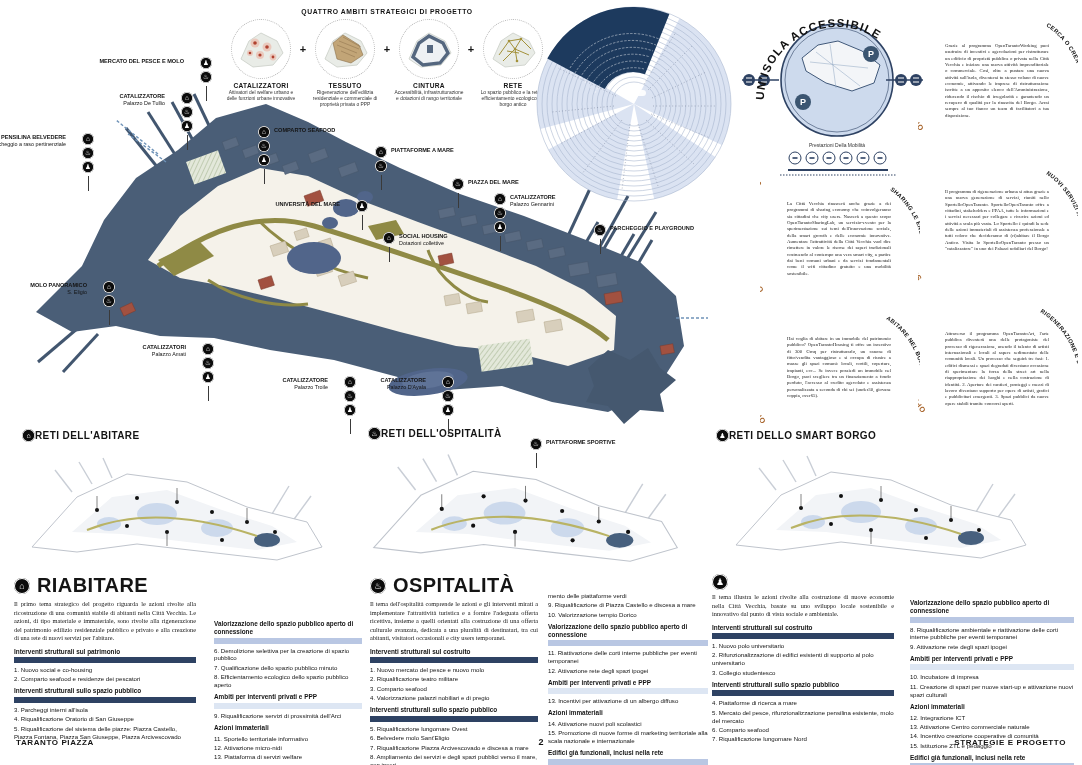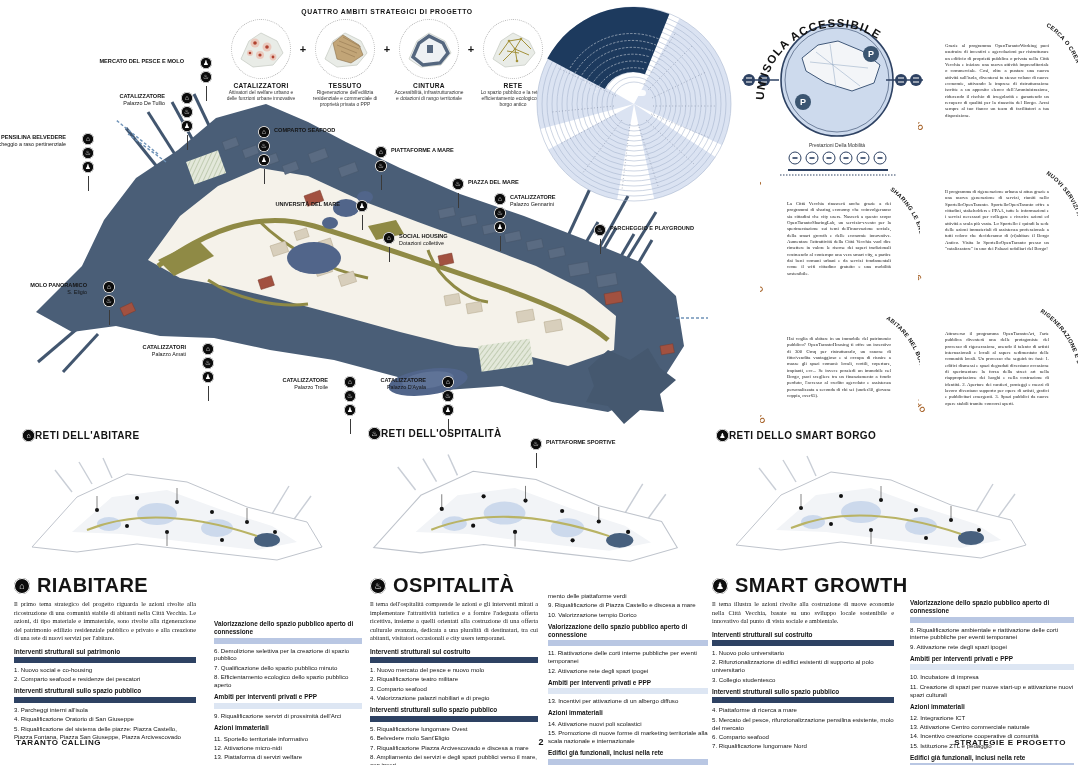--- a/index.html
+++ b/index.html
@@ -698,21 +698,20 @@
         <div class="it">14. Attivazione nuovi poli scolastici</div>
         <div class="it">15. Promozione di nuove forme di marketing territoriale alla scala nazionale e internazionale</div>
       </div>
       <div class="lh-t">Edifici già funzionali, inclusi nella rete</div>
       <div class="lh-bar light"></div>
     </div>
 </div>
 <div id="sec2" class="sec">
   <div class="sec-head">
     <span class="sec-ic">♟</span>
-    <span class="sec-title">SMART GROWTH</span>
   </div>
   <div class="intro">Il tema illustra le azioni rivolte alla costruzione di nuove economie nella Città Vecchia, basate su uno sviluppo locale sostenibile e innovativo dal punto di vista sociale e ambientale.</div>
   <div class="col1">
       <div class="lh-t">Interventi strutturali sul costruito</div>
       <div class="lh-bar dark"></div>
       <div>
         <div class="it">1. Nuovo polo universitario</div>
         <div class="it">2. Rifunzionalizzazione di edifici esistenti di supporto al polo universitario</div>
         <div class="it">3. Collegio studentesco</div>
       </div>
@@ -744,15 +743,15 @@
         <div class="it">12. Integrazione ICT</div>
         <div class="it">13. Attivazione Centro commerciale naturale</div>
         <div class="it">14. Incentivo creazione cooperative di comunità</div>
         <div class="it">15. Istituzione ZTL e pedaggio</div>
       </div>
       <div class="lh-t">Edifici già funzionali, inclusi nella rete</div>
       <div class="lh-bar light"></div>
     </div>
 </div>
 
-<div class="abs footer-l">TARANTO CALLING</div>
+<div class="abs footer-l">TARANTO PIAZZA</div>
 <div class="abs footer-c">2</div>
 <div class="abs footer-r">STRATEGIE E PROGETTO</div>
 
 </body></html>

